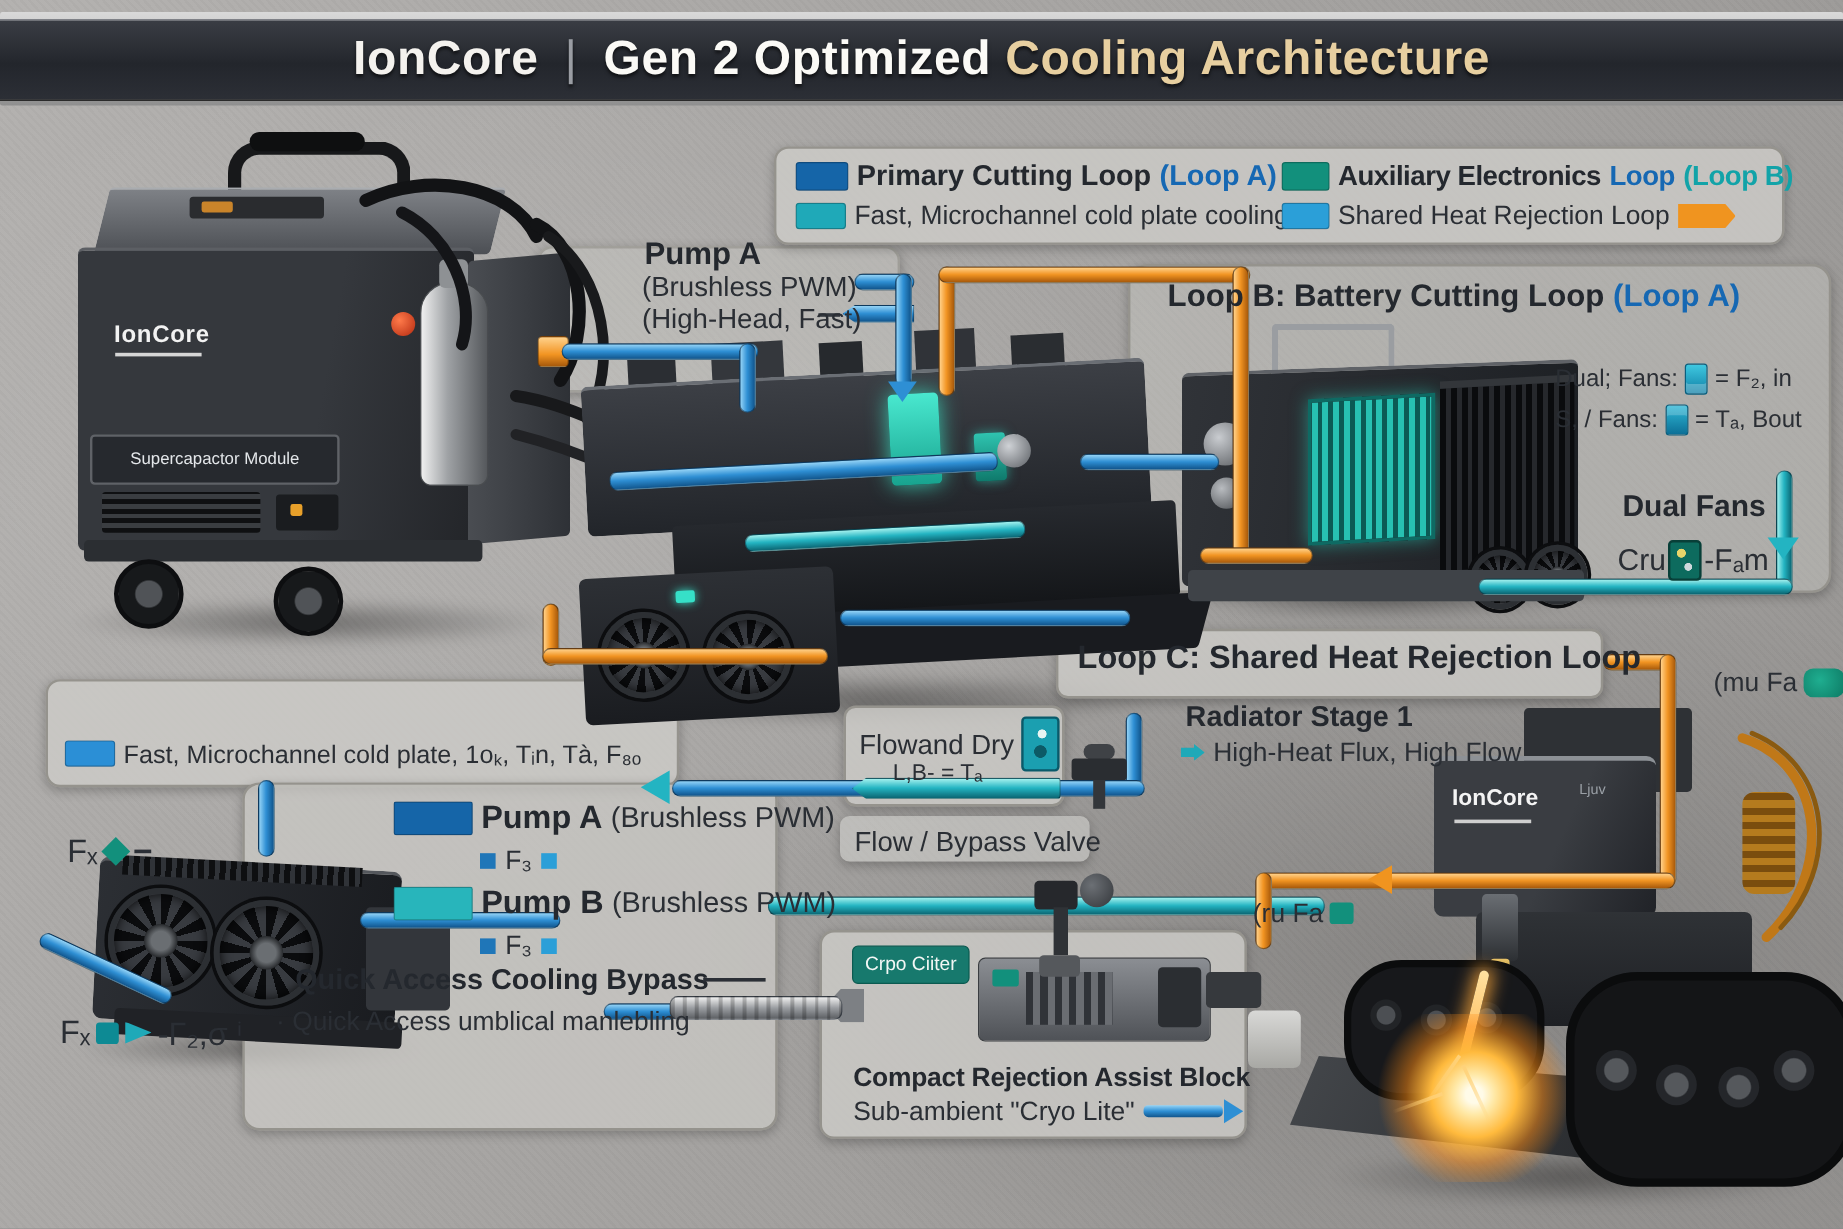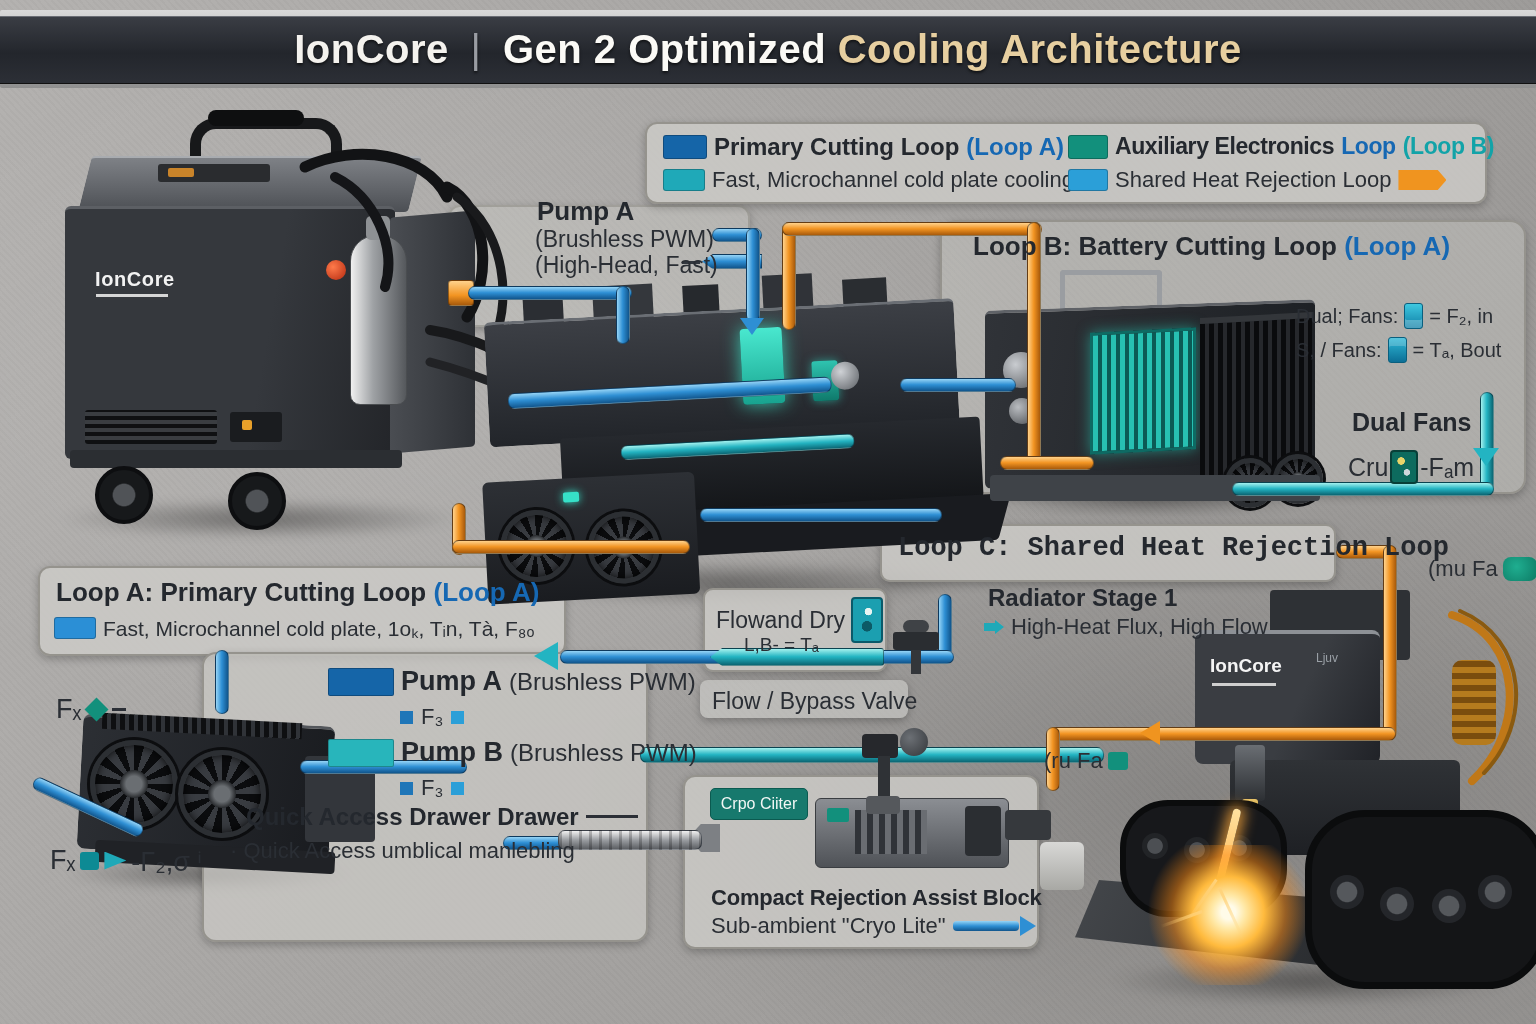--- a/index.html
+++ b/index.html
@@ -70,20 +70,21 @@
     <div style="left:150px;top:8px;width:130px;height:48px;border:11px solid #17181a;border-bottom:none;border-radius:26px 26px 0 0;"></div>
     <div style="left:168px;top:0;width:96px;height:16px;background:#0e0f10;border-radius:8px;"></div>
     <div style="left:45px;top:46px;width:330px;height:54px;background:linear-gradient(#7e8186,#4c4f54);transform:skewX(-14deg);border-radius:4px;border-top:2px solid #a9acb0;"></div>
     <div style="left:118px;top:54px;width:112px;height:18px;background:#2a2c2f;border-radius:3px;"></div>
     <div style="left:128px;top:58px;width:26px;height:9px;background:#c9842a;border-radius:2px;"></div>
     <div style="left:25px;top:96px;width:330px;height:250px;background:linear-gradient(100deg,#35383d 60%,#232529);border-radius:6px;border-top:3px solid #5c5f64;"></div>
     <div style="left:350px;top:104px;width:85px;height:236px;background:linear-gradient(90deg,#4a4d52,#2e3136);transform:skewY(-5deg);border-radius:4px;"></div>
     <div style="left:286px;top:150px;width:20px;height:20px;border-radius:50%;background:radial-gradient(circle at 35% 35%,#ff7a4a,#b42a10);"></div>
     <div class="lbl" style="left:55px;top:158px;color:#f2f2f2;font-weight:bold;font-size:20px;letter-spacing:.6px;">IonCore</div>
     <div style="left:56px;top:184px;width:72px;height:3px;background:#d6d6d6;"></div>
+    <div style="left:35px;top:252px;width:204px;height:38px;background:#26292e;border:2px solid #5f6267;border-radius:4px;color:#e4e7ea;font-size:14px;text-align:center;line-height:36px;">Supercapactor Module</div>
     <div style="left:45px;top:300px;width:132px;height:34px;background:repeating-linear-gradient(0deg,#0f1012 0 4px,#3a3d41 4px 8px);border-radius:3px;"></div>
     <div style="left:190px;top:302px;width:52px;height:30px;background:#1a1c1f;border-radius:3px;"></div>
     <div style="left:202px;top:310px;width:10px;height:10px;background:#e8a02a;border-radius:2px;"></div>
     <div style="left:310px;top:125px;width:55px;height:168px;background:linear-gradient(90deg,#f0f0f0,#9fa2a5 40%,#55585c);border-radius:26px 26px 10px 10px;border:1px solid #4a4d50;"></div>
     <div style="left:326px;top:106px;width:24px;height:24px;background:#8e9194;border-radius:5px;"></div>
     <div style="left:30px;top:340px;width:332px;height:18px;background:#2b2e32;border-radius:4px;"></div>
     <div style="left:55px;top:356px;width:50px;height:50px;border-radius:50%;background:radial-gradient(circle,#505357 30%,#17191b 34%);border:4px solid #0d0e10;"></div>
     <div style="left:188px;top:362px;width:50px;height:50px;border-radius:50%;background:radial-gradient(circle,#505357 30%,#17191b 34%);border:4px solid #0d0e10;"></div>
     <svg style="left:235px;top:25px;" width="245" height="300" viewBox="0 0 245 300">
       <path d="M30,32 C80,8 150,18 172,62" stroke="#121315" stroke-width="11" fill="none" stroke-linecap="round"></path>
@@ -273,24 +274,20 @@
     <span style="width:17px;height:24px;background:linear-gradient(#2fb8d6,#0c6f96);border:1px solid #0a5f7e;border-radius:3px;box-shadow:inset 0 8px 0 rgba(255,255,255,.2);display:inline-block;"></span>
     <span>= Tₐ, Bout</span>
   </div>
   <div class="lbl b" style="left:1352px;top:408px;font-size:25px;">Dual Fans</div>
   <div class="lbl row" style="left:1348px;top:450px;font-size:25px;gap:2px;">
     <span>Cru</span>
     <span style="width:24px;height:30px;background-color:#0d6b5e;background-image:radial-gradient(circle at 38% 30%, #e8d46a 0 3.5px, transparent 4px),radial-gradient(circle at 62% 68%, #cfd8dc 0 3px, transparent 3.5px);border:2px solid #083f38;border-radius:4px;display:inline-block;"></span>
     <span>-Fₐm</span>
   </div>
 
-  <div class="lbl" style="left:56px;top:577px;font-size:26px;">
-    <span class="b">Loop A: Primary Cutting Loop</span>
-    <span class="blue-t">(Loop A)</span>
-  </div>
   <div class="lbl row" style="left:54px;top:614px;font-size:21px;">
     <span class="sw" style="width:40px;height:20px;background:#2b8fd6;"></span>
     <span>Fast, Microchannel cold plate, 1oₖ, Tᵢn, Tà, F₈ₒ</span>
   </div>
 
   <div class="lbl row" style="left:328px;top:666px;font-size:24px;">
     <span class="sw" style="width:64px;height:26px;background:#1565a8;border-radius:2px;"></span>
     <span class="b" style="font-size:27px;">Pump A</span>
     <span>(Brushless PWM)</span>
   </div>
@@ -302,37 +299,37 @@
   <div class="lbl row" style="left:328px;top:737px;font-size:24px;">
     <span class="sw" style="width:64px;height:26px;background:#28b5bb;border-radius:2px;"></span>
     <span class="b" style="font-size:27px;">Pump B</span>
     <span>(Brushless PWM)</span>
   </div>
   <div class="lbl row" style="left:400px;top:775px;font-size:22px;gap:8px;">
     <span style="width:13px;height:13px;background:#1f76b8;display:inline-block;"></span>
     <span>F₃</span>
     <span style="width:13px;height:13px;background:#2b9fd8;display:inline-block;"></span>
   </div>
-  <div class="lbl b" style="left:246px;top:803px;font-size:24px;">Quick Access Drawer Drawer</div>
+  <div class="lbl b" style="left:246px;top:803px;font-size:24px;">Quick Access Cooling Bypass</div>
   <div style="position:absolute;z-index:5;left:586px;top:815px;width:52px;height:3px;background:#2b2f36;"></div>
   <div class="lbl" style="left:230px;top:838px;font-size:22px;">· Quick Access umblical manlebling</div>
 
   <div class="lbl row" style="left:56px;top:694px;font-size:27px;">
     <span>Fₓ</span>
     <span style="width:17px;height:17px;background:#12907c;transform:rotate(45deg);display:inline-block;"></span>
     <span style="width:14px;height:3px;background:#2b2f36;display:inline-block;"></span>
   </div>
   <div class="lbl row" style="left:50px;top:842px;font-size:27px;gap:5px;">
     <span>Fₓ</span>
     <span style="width:19px;height:18px;background:#0d8a94;border-radius:3px;display:inline-block;"></span>
     <span style="width:22px;height:18px;background:#1fa9b8;clip-path:polygon(0 0,100% 50%,0 100%);display:inline-block;"></span>
     <span>-Γ₂,σ ⁱ</span>
   </div>
 
-  <div class="lbl b" style="left:898px;top:533px;font-size:27px;font-family:Liberation Mono, monospace;">Loop C: Shared Heat Rejection Loop</div>
+  <div class="lbl b" style="left:898px;top:533px;font-size:27px;">Loop C: Shared Heat Rejection Loop</div>
   <div class="lbl b" style="left:988px;top:584px;font-size:24px;">Radiator Stage 1</div>
   <div class="lbl row" style="left:984px;top:614px;font-size:22px;align-items:center;">
     <span style="width:20px;height:14px;background:#1fa9b8;clip-path:polygon(0 22%,55% 22%,55% 0,100% 50%,55% 100%,55% 78%,0 78%);display:inline-block;"></span>
     <span>High-Heat Flux, High Flow</span>
   </div>
 
   <div class="lbl row" style="left:716px;top:597px;font-size:23px;gap:6px;">
     <span>Flowand Dry</span>
     <span style="width:28px;height:42px;background-color:#1b9fb0;background-image:radial-gradient(circle at 55% 30%, #e8f4f2 0 3.5px, transparent 4px),radial-gradient(circle at 50% 65%, #0c5a66 0 5px, transparent 5.5px);border:2px solid #0a5a6a;border-radius:4px;display:inline-block;"></span>
   </div>

